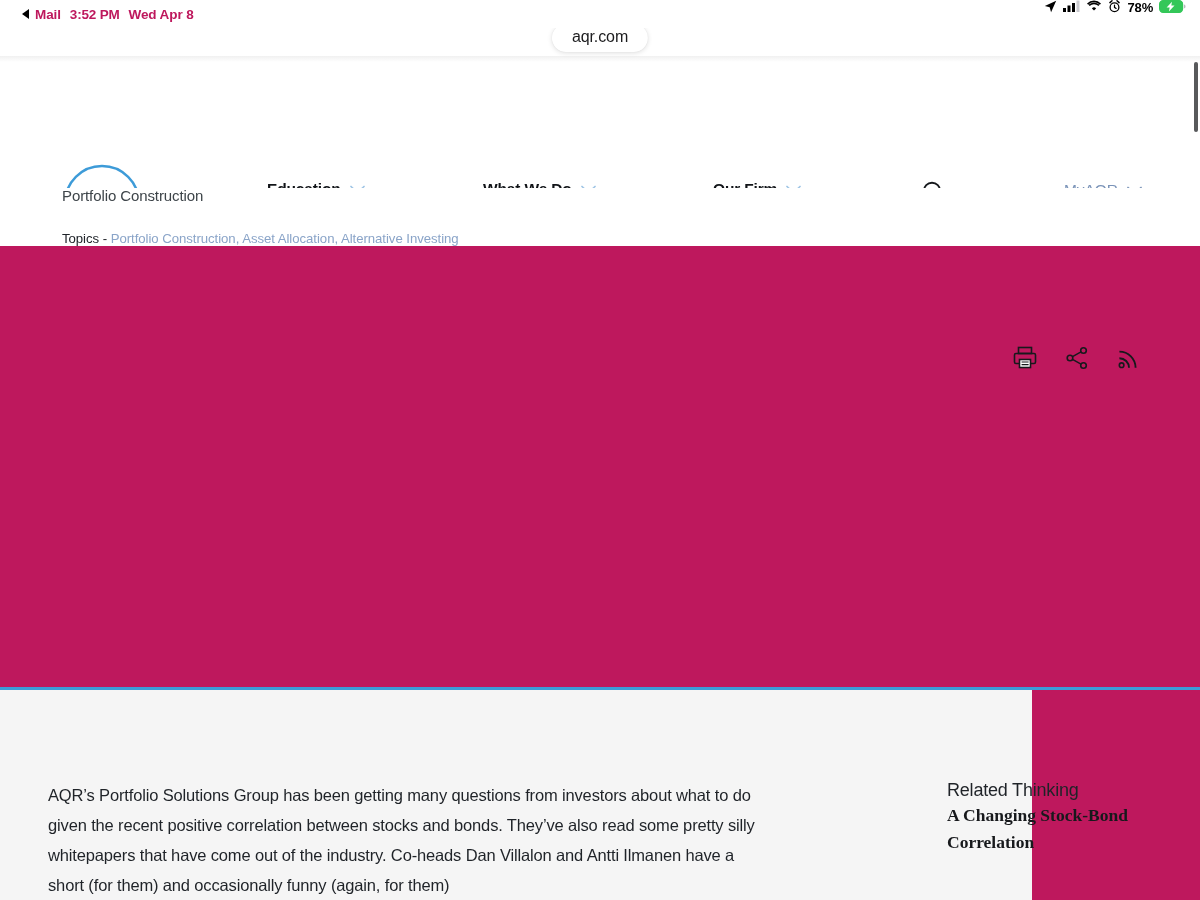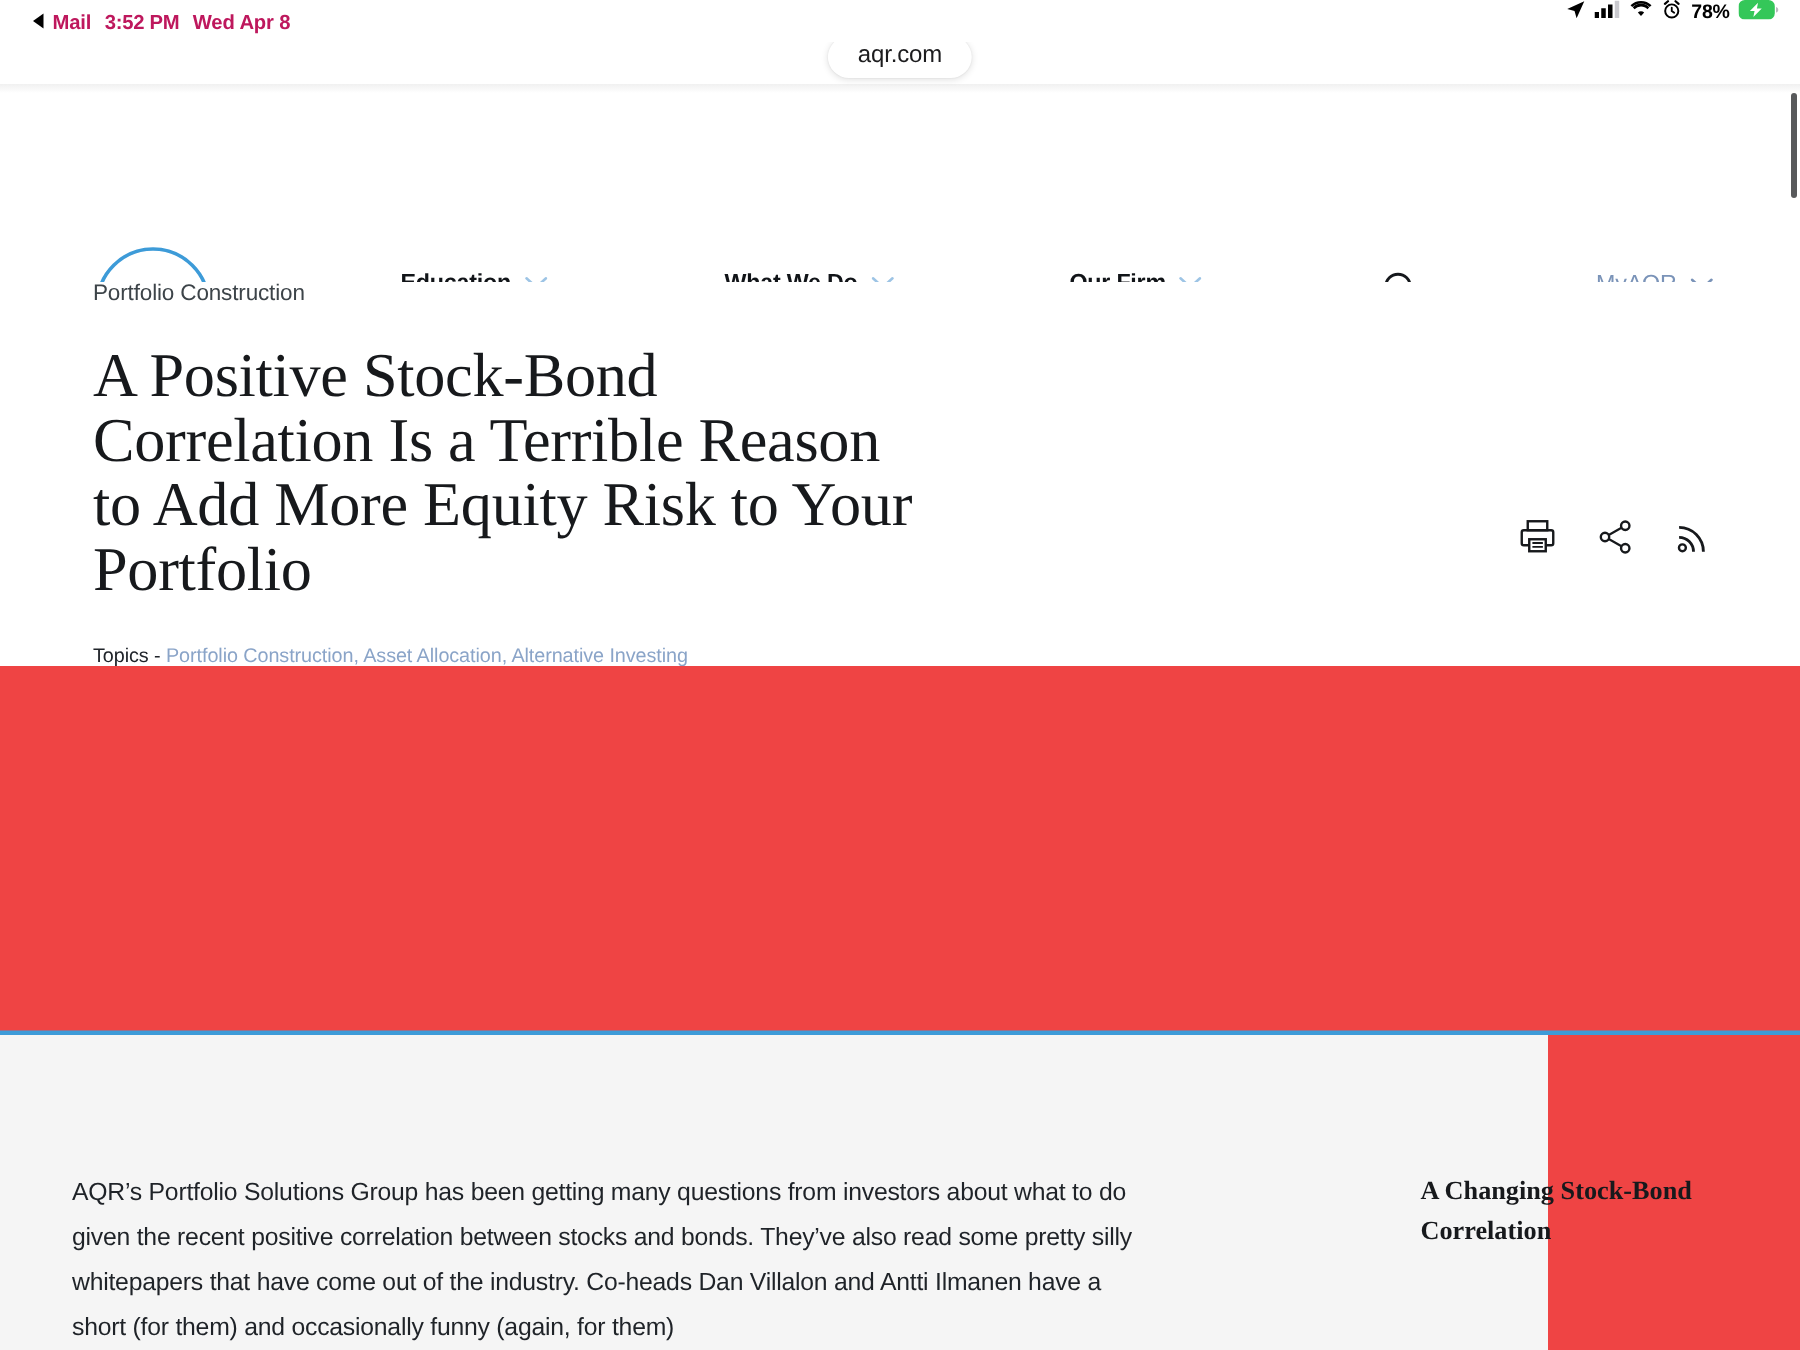--- a/index.html
+++ b/index.html
@@ -66,21 +66,21 @@
     position: absolute; top: 55px; left: 0;
     width: 1200px; height: 7px;
     background: linear-gradient(to bottom, #eeeeee 0%, #f7f7f7 55%, #ffffff 100%);
     z-index: 29;
   }
 
   
   .viewport {
     position: absolute; top: 62px; left: 0;
     width: 1200px; height: 838px;
-    background: #ef4444;
+    background: #be185d;
     overflow: hidden;
     z-index: 10;
   }
 
   
   .site-header {
     position: relative;
     height: 126px;
     background: #ffffff;
   }
@@ -346,21 +346,20 @@
               <path d="M1 1.5 7.5 7.5 14 1.5" fill="none" stroke="#7a93b8" stroke-width="1.7" stroke-linecap="round"></path>
             </svg>
         </span>
       </div>
 
     </div>
   </div>
 
   <div class="hero">
     <div class="eyebrow">Portfolio Construction</div>
-    <h1 class="article-title">A Positive Stock-Bond Correlation Is a Terrible Reason to Add More Equity Risk to Your Portfolio</h1>
     <div class="topics">
       <span>Topics - </span><span class="topic-links">Portfolio Construction, Asset Allocation, Alternative Investing</span>
     </div>
 
     <div class="action-icons">
       <span class="act">
         <svg width="26" height="26" viewBox="0 0 26 26">
           <rect x="6.5" y="2.5" width="13" height="6" fill="none" stroke="#17191c" stroke-width="1.6"></rect>
           <rect x="2.5" y="8.5" width="21" height="10" rx="1.4" fill="none" stroke="#17191c" stroke-width="1.6"></rect>
           <rect x="7.5" y="14.5" width="11" height="8" fill="#fff" stroke="#17191c" stroke-width="1.6"></rect>
@@ -385,20 +384,21 @@
     </div>
   </div>
 
   <div class="blue-rule"></div>
 
   <div class="body-section">
     <div class="body-inner">
       <p class="body-copy">AQR’s Portfolio Solutions Group has been getting many questions from investors about what to do given the recent positive correlation between stocks and bonds. They’ve also read some pretty silly whitepapers that have come out of the industry. Co-heads Dan Villalon and Antti Ilmanen have a short (for them) and occasionally funny (again, for them)</p>
 
       <div class="related">
+        <div class="related-title">Related Thinking</div>
         <a class="related-link">A Changing Stock-Bond Correlation</a>
       </div>
     </div>
   </div>
 
 </div>
 
 <div class="scrollbar-track">
   <div class="scrollbar-thumb"></div>
 </div>

